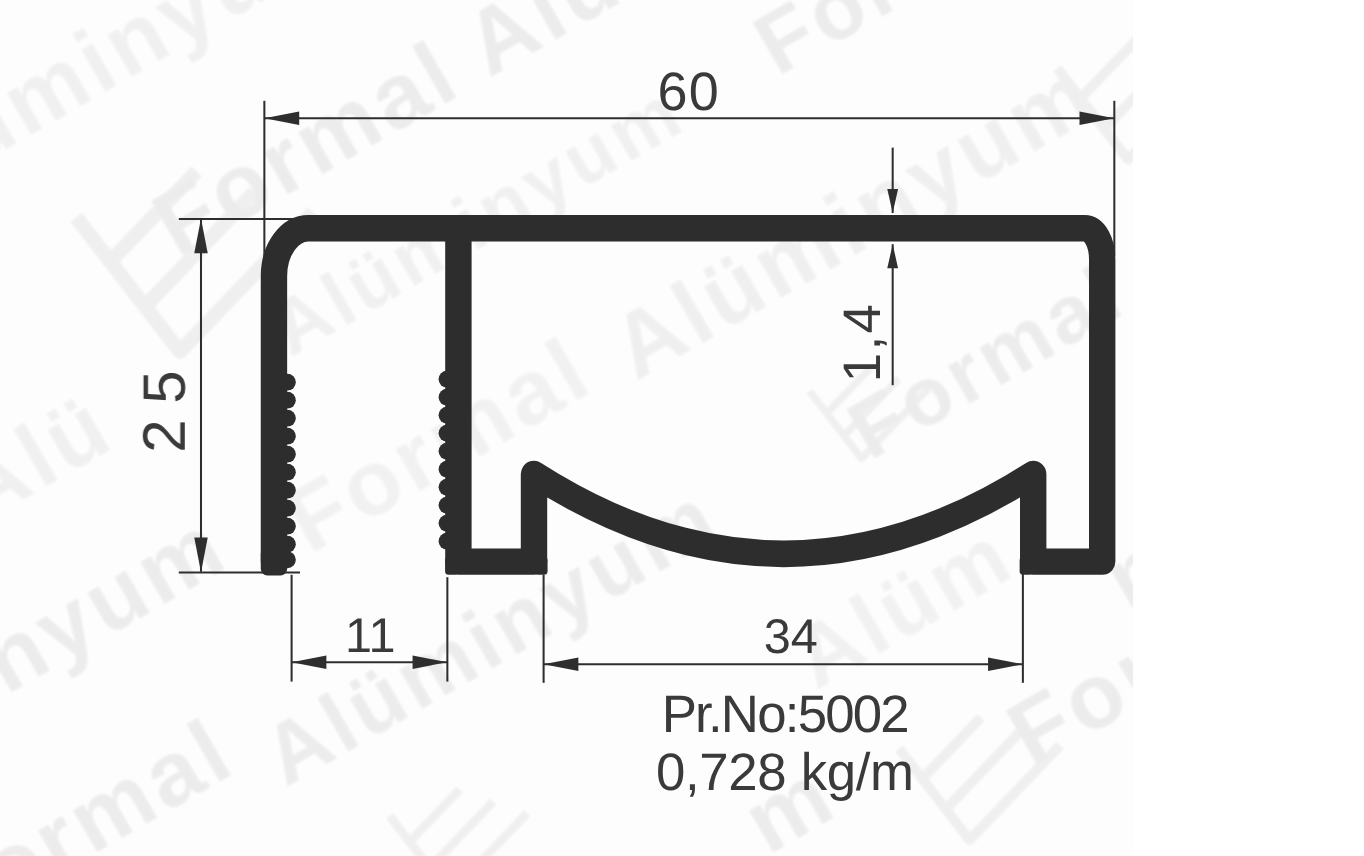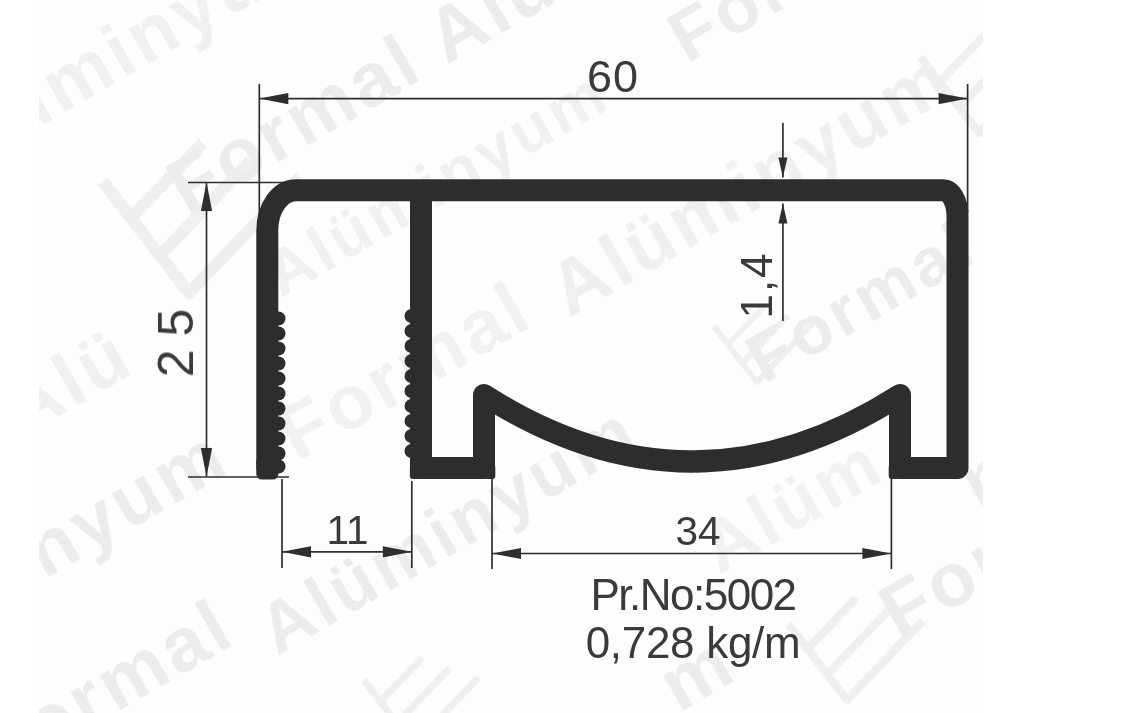--- a/index.html
+++ b/index.html
@@ -1,16 +1,16 @@
 <!DOCTYPE html>
 <html><head>
 <meta charset="utf-8">
 <style>
   html,body{margin:0;padding:0;background:#ffffff;}
-  .page{width:944px;height:713px;position:relative;overflow:hidden;background:#ffffff;padding-left:39px;}
+  .page{width:944px;height:713px;position:relative;overflow:hidden;background:#ffffff;}
   svg{display:block;}
   text{font-family:"Liberation Sans", sans-serif;}
 </style>
 </head>
 <body>
 <div class="page">
 <svg width="1137" height="713" viewBox="0 0 1137 713">
 
   <rect x="0" y="0" width="1137" height="713" fill="#fdfdfd"></rect>
 

